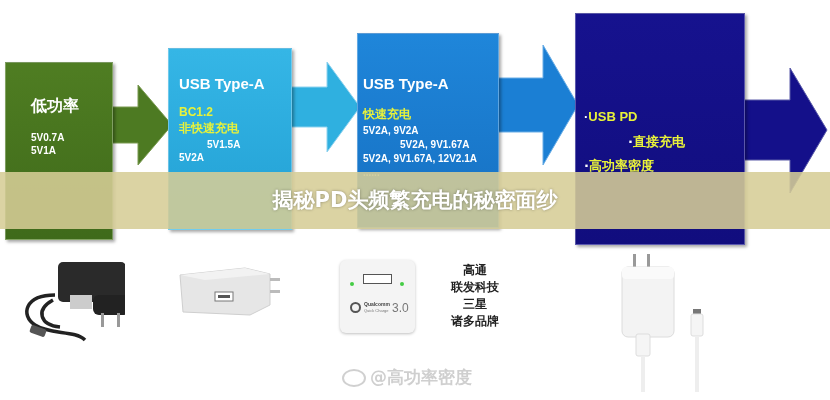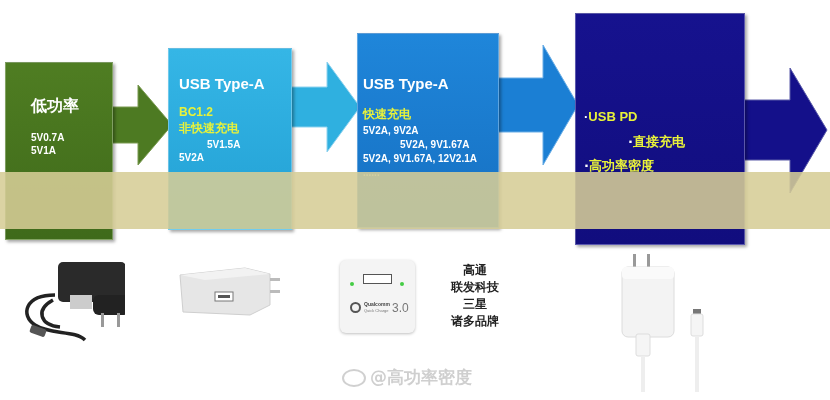--- a/index.html
+++ b/index.html
@@ -62,20 +62,21 @@
     </div>
     <div class="line yellow" style="left:24px;top:119px;font-size:13px;font-family:'DejaVu Sans',sans-serif;margin-left:28px;">
       <span style="color:#fff;">·</span><span>直接充电</span>
     </div>
     <div class="line yellow" style="left:8px;top:143px;font-size:13px;font-family:'DejaVu Sans',sans-serif;">
       <span style="color:#fff;">·</span><span>高功率密度</span>
     </div>
   </div>
 
   <div class="band"></div>
+  <div class="headline">揭秘PD头频繁充电的秘密面纱</div>
 
   <svg style="position:absolute;left:15px;top:255px" width="110" height="95" viewBox="0 0 110 95">
     <path d="M40 40 C10 40,5 60,20 70 C35 80,60 75,70 85 M38 45 C20 55,25 70,45 72" stroke="#222" stroke-width="3.5" fill="none"></path>
     <rect x="15" y="72" width="16" height="8" rx="2" fill="#555" transform="rotate(20 23 76)"></rect>
     <rect x="48" y="7" width="68" height="40" rx="5" fill="#2a2a2a" transform="translate(-5,0)"></rect>
     <rect x="55" y="40" width="22" height="14" fill="#ccc"></rect>
     <rect x="78" y="40" width="36" height="20" rx="6" fill="#222"></rect>
     <rect x="86" y="58" width="3" height="14" fill="#999"></rect>
     <rect x="102" y="58" width="3" height="14" fill="#999"></rect>
   </svg>

